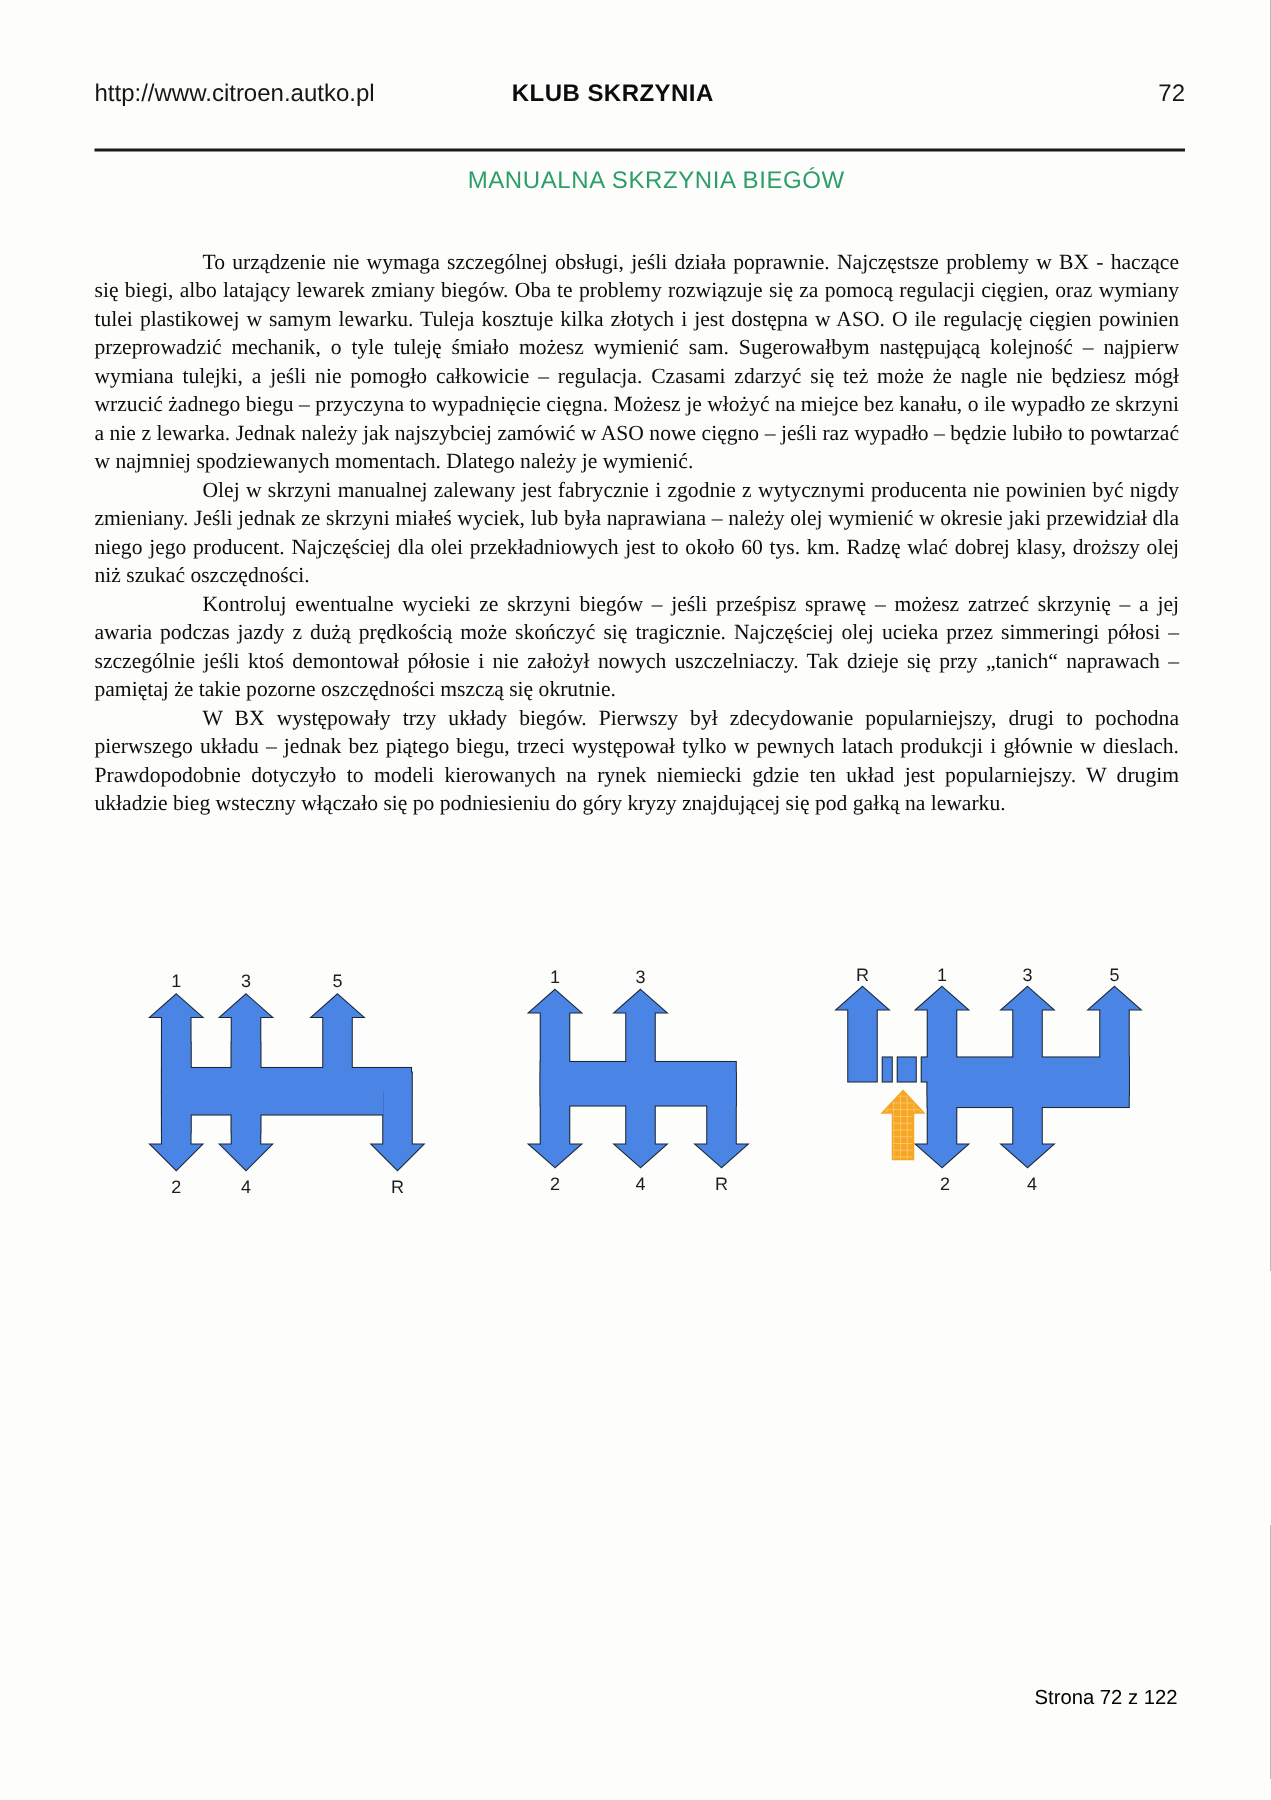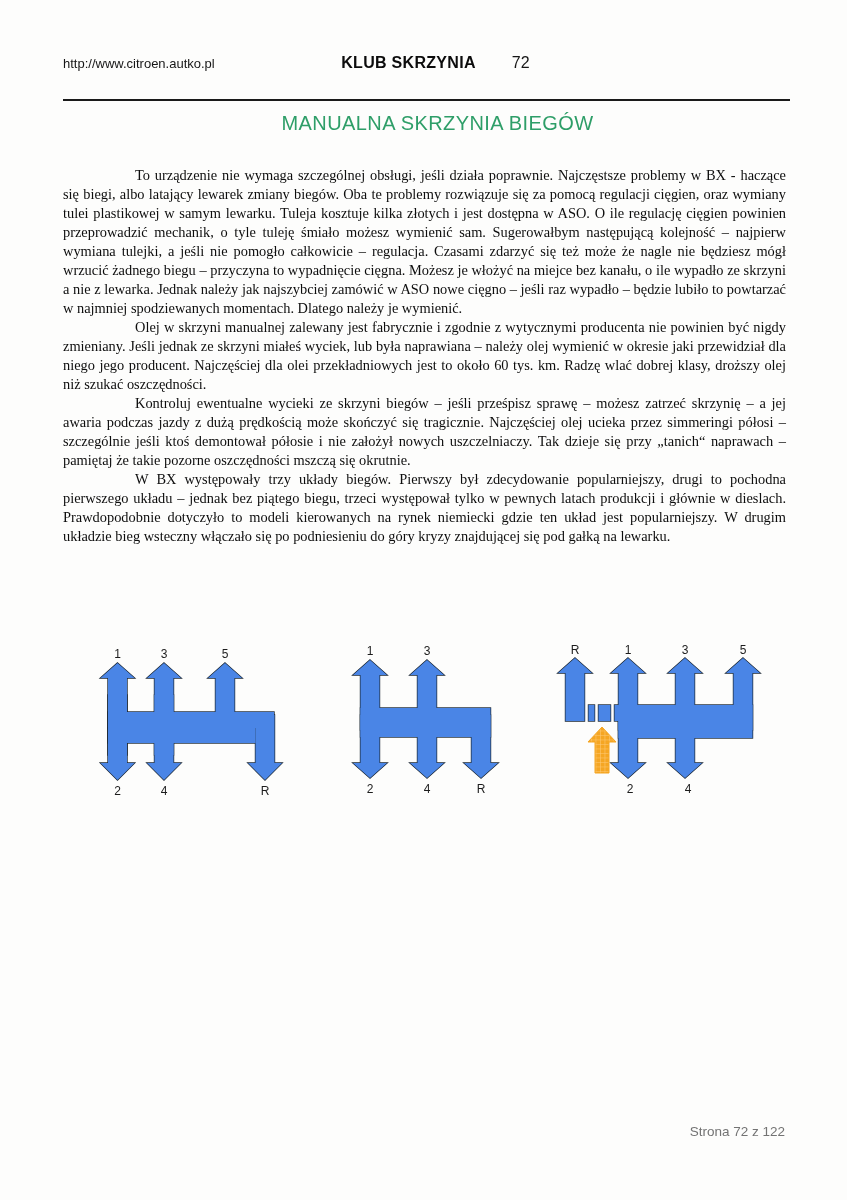--- a/index.html
+++ b/index.html
@@ -2,37 +2,37 @@
 <html style="--heading-green: #2E9E68; --arrow-blue: #4A85E6; --arrow-outline: #1b2733; --orange-accent: #F5A623; --orange-grid: #FFCD7A; --rule-black: #1a1a1a;"><head>
 <meta charset="utf-8">
 <style>
   html,body{margin:0;padding:0;background:#8a8a8a;}
   .page{
     position:relative;width:847px;height:1200px;margin:0 auto;
     background:#fdfdfc;overflow:hidden;box-sizing:border-box;
     font-family:"Liberation Sans",sans-serif;color:#111;
   }
   .header{position:absolute;top:54px;left:63px;right:57px;display:flex;align-items:baseline;}
-  .hdr-url{flex:1;font-size:13px;color:#161616;}
+  .hdr-url{flex:1;font-size:16px;color:#161616;}
   .hdr-title{flex:0 0 auto;font-size:16px;font-weight:bold;letter-spacing:.3px;color:#0c0c0c;white-space:nowrap;}
-  .hdr-num{flex:1;font-size:16px;color:#161616;padding-left:36px;}
+  .hdr-num{flex:1;text-align:right;font-size:16px;color:#161616;padding-left:36px;}
   .rule{position:absolute;top:99px;left:63px;right:57px;border-top:2px solid var(--rule-black,#1a1a1a);}
   .heading{
     position:absolute;top:112px;left:0;right:0;margin:0;text-align:center;
-    font-size:20px;font-weight:400;letter-spacing:.4px;color:var(--heading-green,#2E9E68);padding-left:28px;
+    font-size:16px;font-weight:400;letter-spacing:.4px;color:var(--heading-green,#2E9E68);padding-left:28px;
   }
   .body-text{position:absolute;top:166px;left:63px;width:723px;font-size:14.4px;line-height:19px;text-align:justify;color:#0d0d0d;}
   .body-text p{margin:0;text-indent:72px;font-family:Liberation Serif, serif;}
   .diagrams{position:absolute;top:645px;left:63px;height:160px;width:760px;}
   .diag{position:absolute;top:0;}
   #diag1{left:32px;} #diag2{left:287px;} #diag3{left:492px;}
   .gs{fill:var(--arrow-blue,#4A85E6);stroke:var(--arrow-outline,#1b2733);stroke-width:1.4;stroke-linejoin:miter;}
   .gf{fill:var(--arrow-blue,#4A85E6);}
   .glabel{font-family:"Liberation Sans",sans-serif;font-size:12px;fill:#1c1c1c;text-anchor:middle;}
-  .footer{position:absolute;top:1124px;right:62px;font-size:13.5px;color:#737373;}
+  .footer{position:absolute;top:1124px;right:62px;font-size:13.5px;color:#000000;}
 </style>
 </head>
 <body>
 
 <div class="page">
 
   <div class="header">
     <span class="hdr-url">http://www.citroen.autko.pl</span>
     <span class="hdr-title">KLUB SKRZYNIA</span>
     <span class="hdr-num">72</span>

